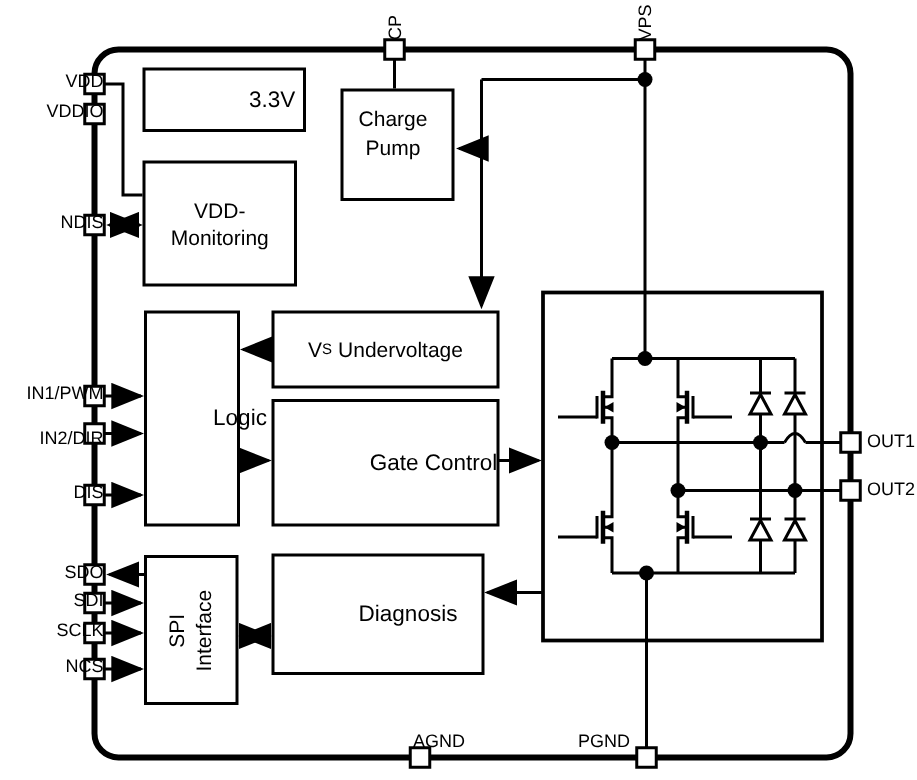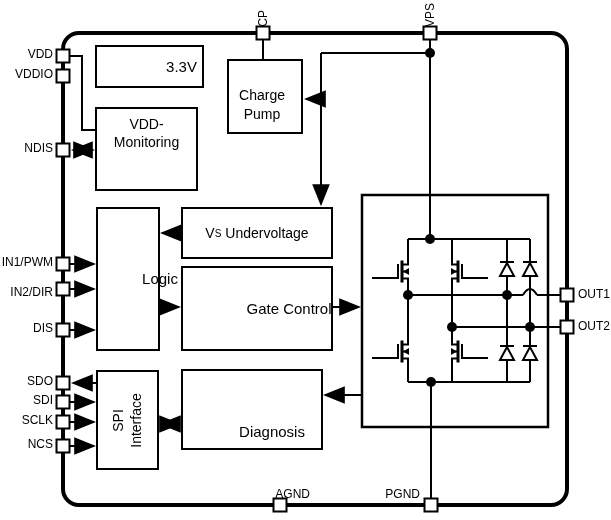--- a/index.html
+++ b/index.html
@@ -1,20 +1,20 @@
 <!DOCTYPE html>
 <html><head>
 <meta charset="utf-8">
 <style>
   html,body{margin:0;padding:0;background:#fff;}
   #canvas{position:relative;width:611px;height:520px;background:#fff;
           font-family:"Liberation Sans",sans-serif;color:#000;overflow:hidden;}
   #wires-svg{position:absolute;left:0;top:0;}
   .lbl{position:absolute;font-size:12px;line-height:1.1;color:#000;white-space:nowrap;}
-  .pin-left{left:1px;width:52px;text-align:right;}
+  .pin-left{left:1px;width:52px;text-align:right;padding-left:16px;}
   .vwrap{position:absolute;display:flex;align-items:flex-end;justify-content:center;}
   .vtext{writing-mode:vertical-rl;transform:rotate(180deg);font-size:12px;}
   .blk-lbl{position:absolute;display:flex;flex-direction:column;align-items:center;
            justify-content:center;text-align:center;font-size:14px;line-height:1.3;}
   .f15{font-size:15px;margin-left:32px;}
   .rot{transform:rotate(-90deg);white-space:nowrap;text-align:center;line-height:1.25;}
   .subS{font-size:10px;vertical-align:sub;}
   .sufx{margin-left:4px;}
 </style>
 </head>
@@ -187,41 +187,41 @@
   </div>
 
   <div class="lbl" style="left:578px;top:288px">OUT1</div>
   <div class="lbl" style="left:578px;top:320px">OUT2</div>
 
   <div class="lbl" style="left:250px;top:488px;width:60px;text-align:right">AGND</div>
   <div class="lbl" style="left:367px;top:488px;width:53px;text-align:right">PGND</div>
 
   <div class="blk-lbl f15" style="left:96px;top:46px;width:107px;height:41px">3.3V</div>
 
-  <div class="blk-lbl" style="left:228px;top:68px;width:68px;height:73px">
+  <div class="blk-lbl" style="left:228px;top:52px;width:68px;height:73px">
     <span>Charge</span>
     <span>Pump</span>
   </div>
 
-  <div class="blk-lbl" style="left:96px;top:92px;width:101px;height:82px">
+  <div class="blk-lbl" style="left:96px;top:108px;width:101px;height:82px">
     <span>VDD-</span>
     <span>Monitoring</span>
   </div>
 
   <div class="blk-lbl f15" style="left:97px;top:208px;width:62px;height:142px">Logic</div>
 
   <div class="blk-lbl" style="left:182px;top:208px;width:150px;height:50px;flex-direction:row">
     <span>V</span>
       <span class="subS">S</span>
       <span class="sufx">Undervoltage</span>
   </div>
 
   <div class="blk-lbl f15" style="left:182px;top:267px;width:150px;height:83px">Gate Control</div>
 
-  <div class="blk-lbl f15" style="left:182px;top:392px;width:116px;height:79px">Diagnosis</div>
+  <div class="blk-lbl f15" style="left:182px;top:370px;width:116px;height:79px">Diagnosis</div>
 
   <div class="blk-lbl" style="left:97px;top:371px;width:61px;height:98px">
     <div class="rot">
       <div>SPI</div>
       <div>Interface</div>
     </div>
   </div>
 
 </div>
 

